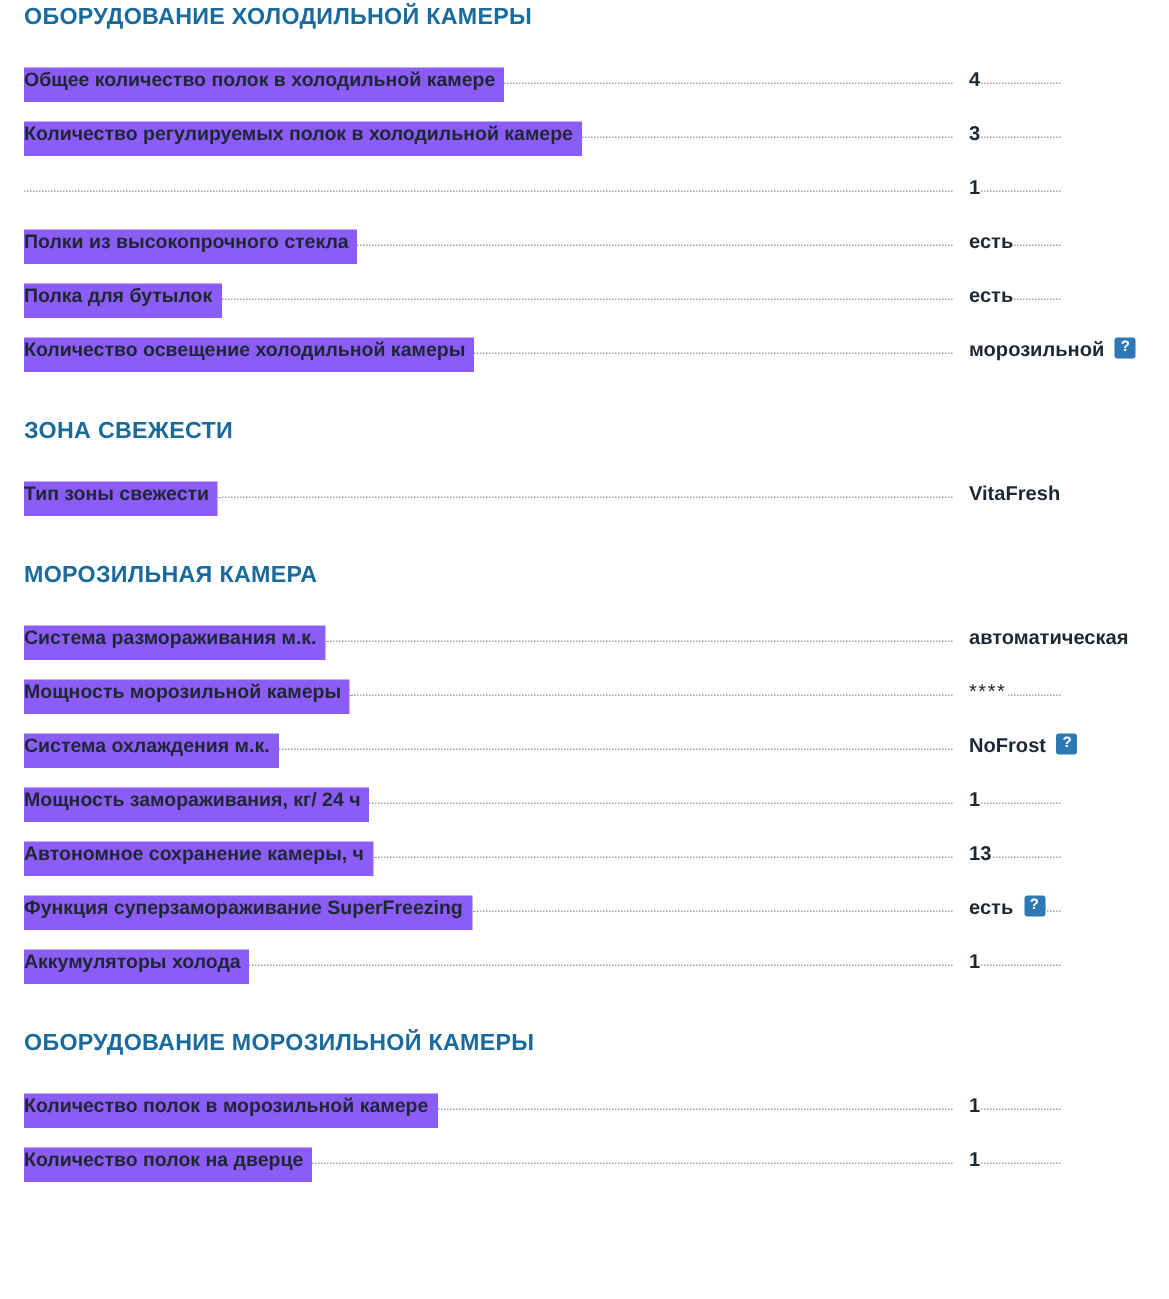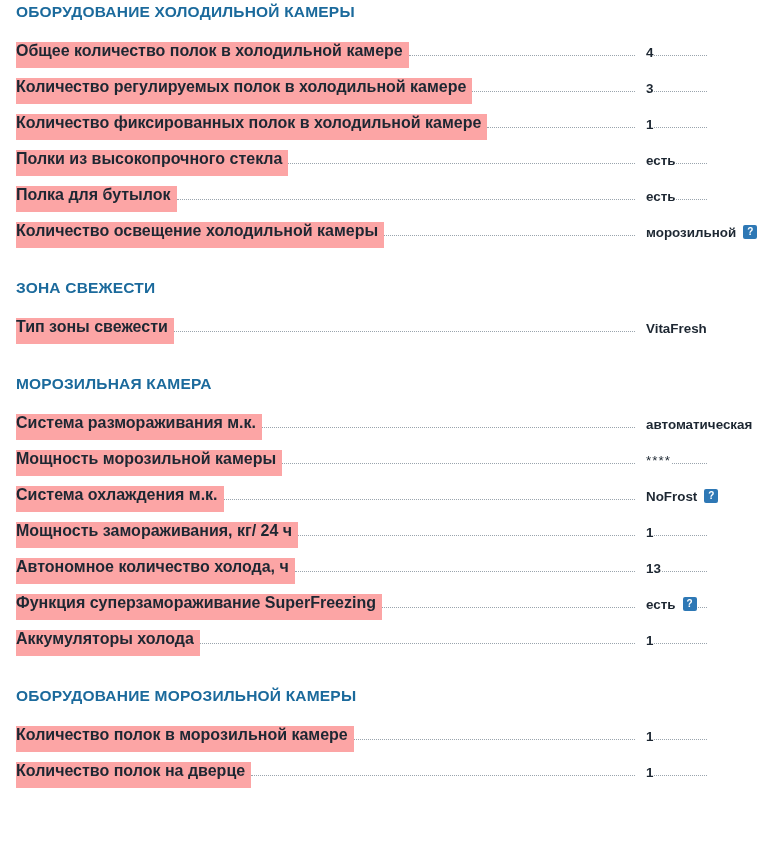--- a/index.html
+++ b/index.html
@@ -38,27 +38,27 @@
     margin-top: 10px;
   }
   .row {
     display: flex;
     align-items: flex-end;
     position: relative;
     height: 36px;
   }
   .row-label {
     color: #1d2732;
-    font-size: 16px;
+    font-size: 13px;
     font-weight: bold;
     white-space: nowrap;
     padding-bottom: 8px;
     position: relative;
     z-index: 2;
-    background: #fca5a5;
+    background: #8b5cf6;
     padding-right: 6px;
   }
   .row-dots {
     flex: 1 1 auto;
     border-bottom: 1px dotted #9aa4ad;
     margin-bottom: 12px;
     height: 1px;
     min-width: 4px;
   }
   .row-value {
@@ -114,21 +114,20 @@
           </div>
         </div>
         <div class="row">
           <div class="row-label">Количество регулируемых полок в холодильной камере</div>
           <div class="row-dots"></div>
           <div class="row-value">
             <span>3</span>
           </div>
         </div>
         <div class="row">
-          <div class="row-label">Количество фиксированных полок в холодильной камере</div>
           <div class="row-dots"></div>
           <div class="row-value">
             <span>1</span>
           </div>
         </div>
         <div class="row">
           <div class="row-label">Полки из высокопрочного стекла</div>
           <div class="row-dots"></div>
           <div class="row-value">
             <span>есть</span>
@@ -191,21 +190,21 @@
           </div>
         </div>
         <div class="row">
           <div class="row-label">Мощность замораживания, кг/ 24 ч</div>
           <div class="row-dots"></div>
           <div class="row-value">
             <span>1</span>
           </div>
         </div>
         <div class="row">
-          <div class="row-label">Автономное количество холода, ч</div>
+          <div class="row-label">Автономное сохранение камеры, ч</div>
           <div class="row-dots"></div>
           <div class="row-value">
             <span>13</span>
           </div>
         </div>
         <div class="row">
           <div class="row-label">Функция суперзамораживание SuperFreezing</div>
           <div class="row-dots"></div>
           <div class="row-value">
             <span>есть</span>

